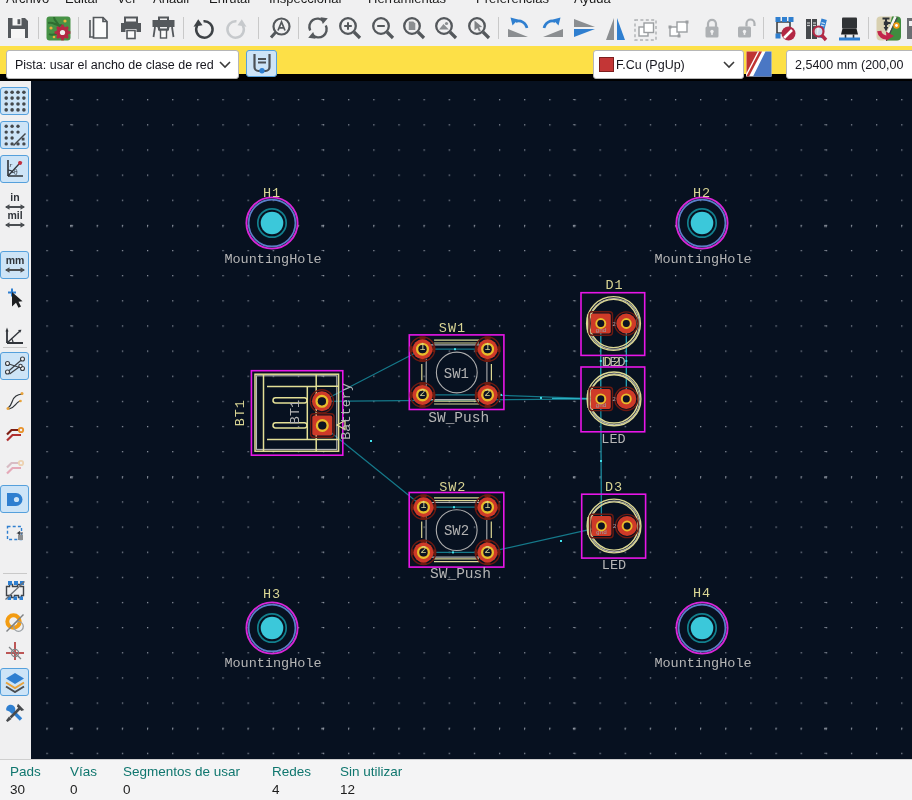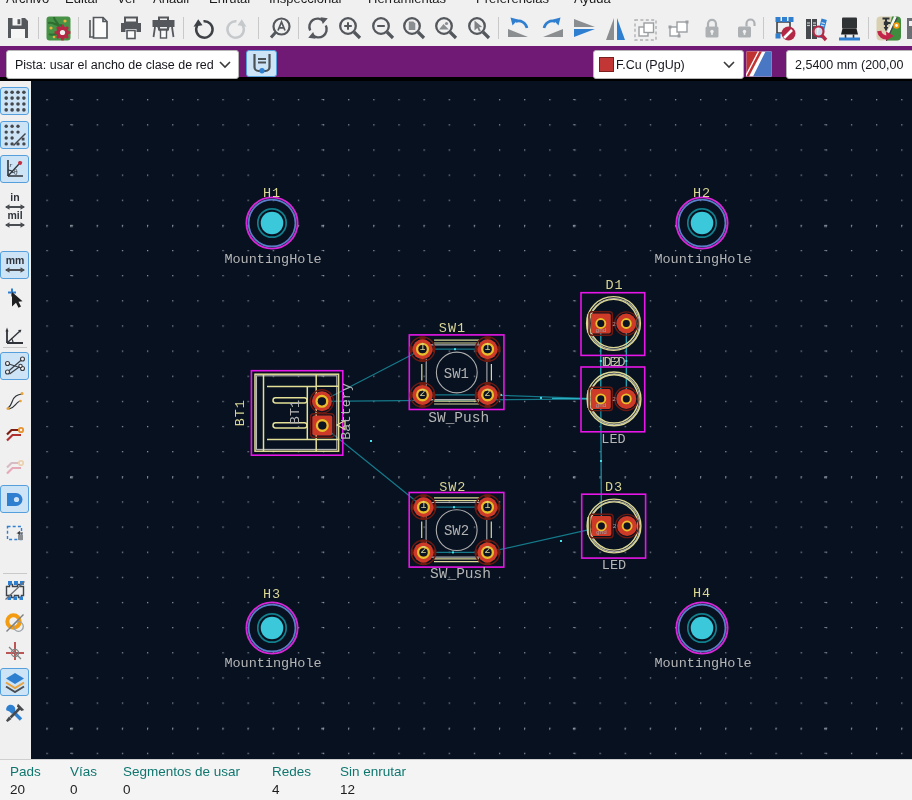--- a/index.html
+++ b/index.html
@@ -2,21 +2,21 @@
 <html><head>
 <meta charset="utf-8">
 <style>
   html,body{margin:0;padding:0;}
   body{width:912px;height:800px;overflow:hidden;position:relative;
        font-family:"Liberation Sans", sans-serif;background:#f0f0f1;}
   .abs{position:absolute;}
   #menubar{left:0;top:0;width:912px;height:10px;background:#f0f0f1;overflow:hidden;}
   #menubar .mt{position:absolute;top:-12px;font-size:13px;color:#1a1a1a;line-height:22px;white-space:pre;}
   #toolbar1{left:0;top:10px;width:912px;height:36px;background:#f0f0f1;}
-  #toolbar2{left:0;top:46px;width:912px;height:35px;background:#701a75;border-bottom:4px solid #000000;box-sizing:border-box;}
+  #toolbar2{left:0;top:46px;width:912px;height:35px;background:#fde047;border-bottom:7px solid #000000;box-sizing:border-box;}
   .combo{position:absolute;background:#fff;border:1px solid #b6b6b6;border-radius:3px;
          font-size:12.5px;color:#16161e;display:flex;align-items:center;}
   .sep1{position:absolute;top:7px;width:1px;height:22px;background:#c9c9c9;}
   .sep2{position:absolute;top:51px;width:1px;height:26px;background:#c9c9c9;}
   #lbar{left:0;top:81px;width:31px;height:677px;background:#f0f0f1;}
   .lbtn{position:absolute;left:1px;width:28px;height:28px;border-radius:3px;}
   .lbtn.sel{background:#cde4f7;border:1px solid #55a0dc;left:0px;box-sizing:border-box;width:29px;}
   .lbtn svg{position:absolute;left:50%;top:50%;transform:translate(-50%,-50%);}
   .ticon{position:absolute;top:6px;}
   #statusbar{left:0;top:759px;width:912px;height:41px;background:#f4f4f5;border-top:1px solid #cfcfcf;box-sizing:border-box;}
@@ -701,22 +701,22 @@
       <text x="614" y="326">2</text>
       <text x="601" y="407">gnd</text>
       <text x="614" y="401">2</text>
       <text x="601.5" y="534">gnd</text>
       <text x="614.5" y="528">2</text>
     </g>
   </svg>
 
   <div id="statusbar" class="abs">
     <span class="lab" style="left:10px">Pads</span>
-    <span class="val" style="left:10px">20</span>
+    <span class="val" style="left:10px">30</span>
     <span class="lab" style="left:70px">Vías</span>
     <span class="val" style="left:70px">0</span>
     <span class="lab" style="left:123px">Segmentos de usar</span>
     <span class="val" style="left:123px">0</span>
     <span class="lab" style="left:272px">Redes</span>
     <span class="val" style="left:272px">4</span>
-    <span class="lab" style="left:340px">Sin enrutar</span>
+    <span class="lab" style="left:340px">Sin utilizar</span>
     <span class="val" style="left:340px">12</span>
   </div>
 
 </body></html>

